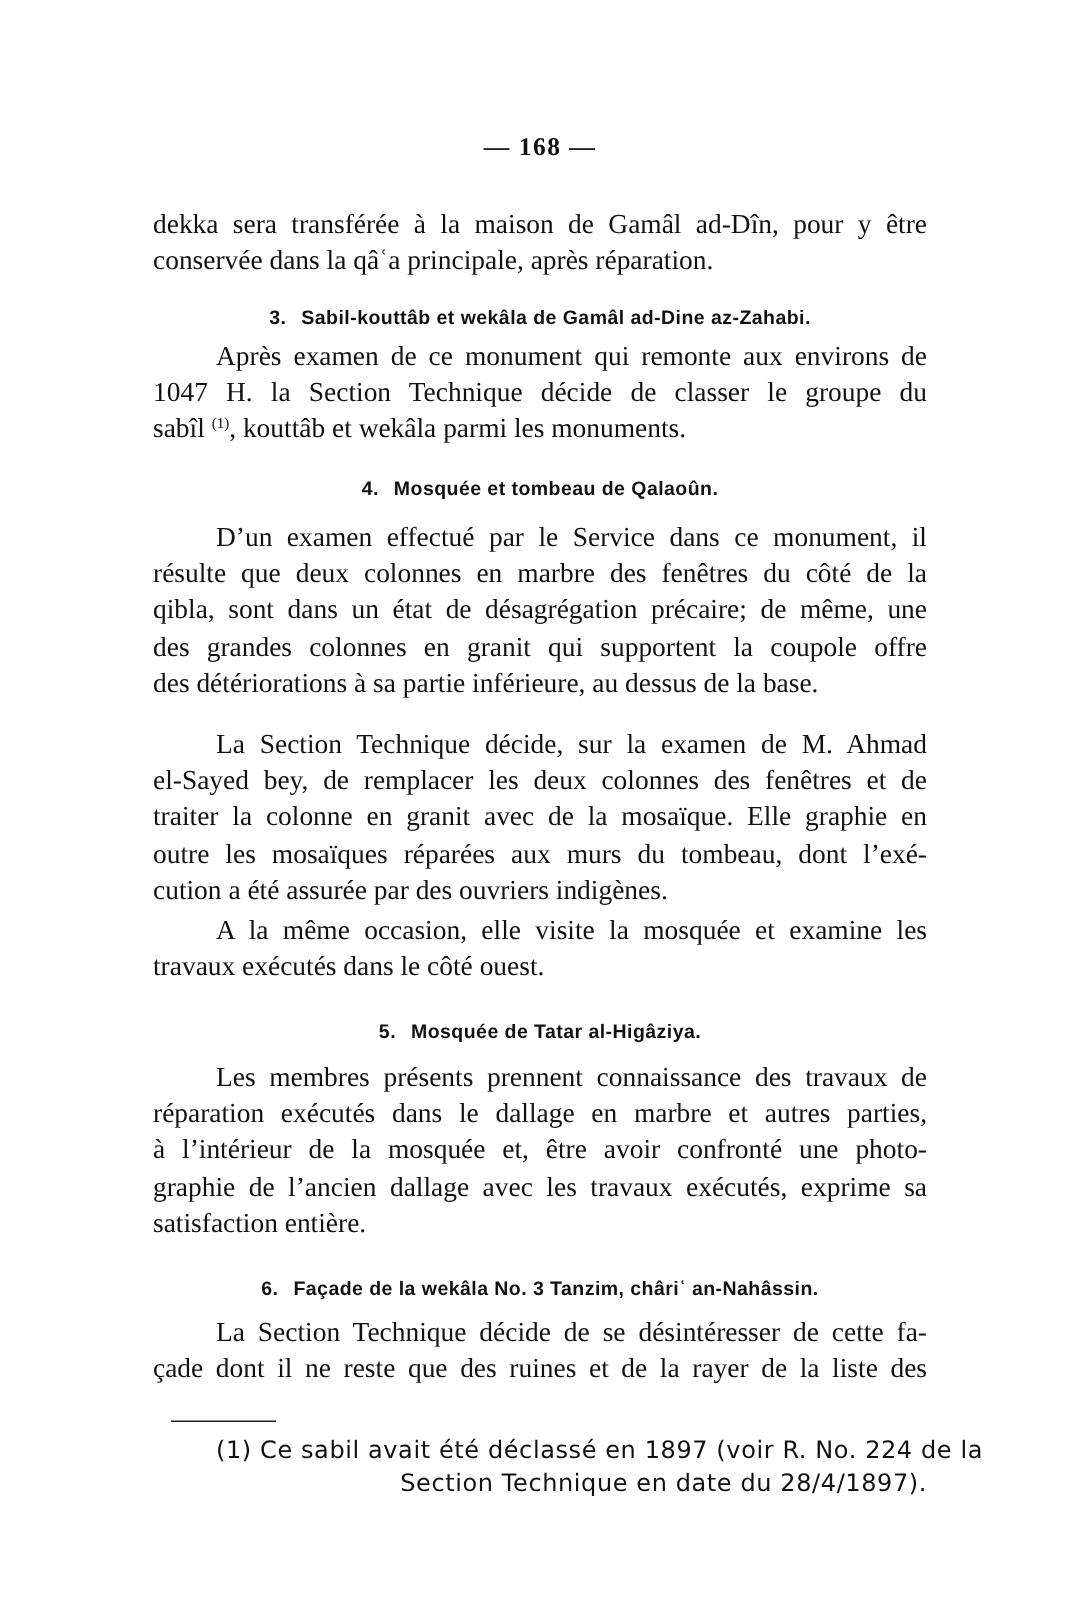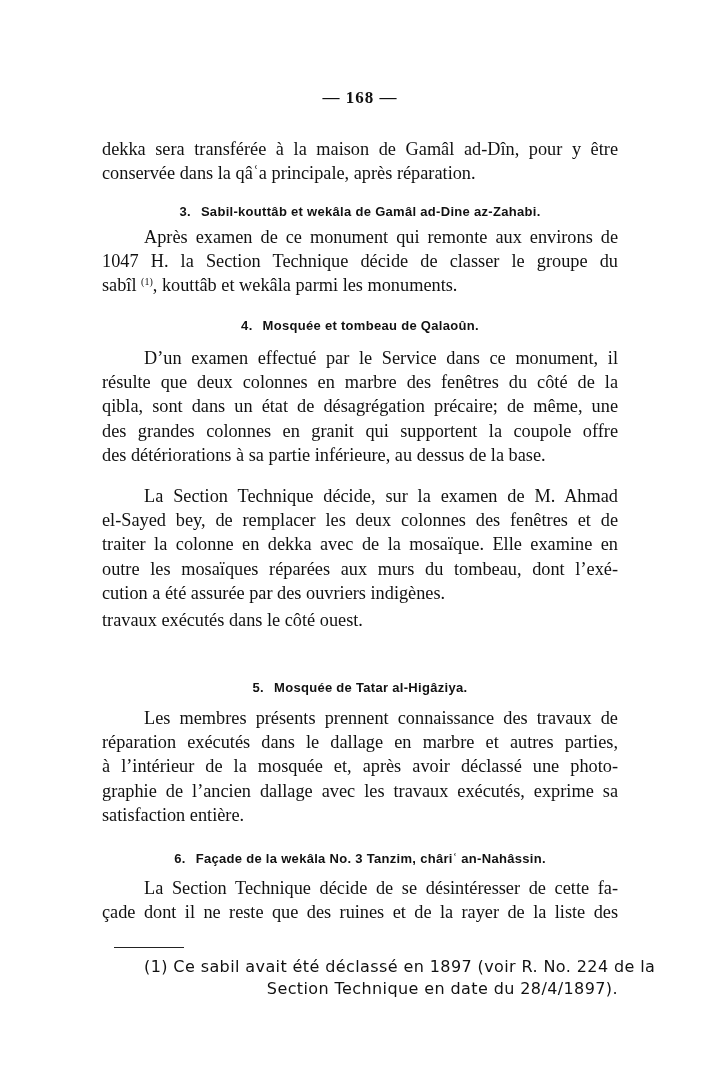--- a/index.html
+++ b/index.html
@@ -137,39 +137,40 @@
       <span class="line">résulte que deux colonnes en marbre des fenêtres du côté de la</span>
       <span class="line">qibla, sont dans un état de désagrégation précaire; de même, une</span>
       <span class="line">des grandes colonnes en granit qui supportent la coupole offre</span>
       <span class="line last">des détériorations à sa partie inférieure, au dessus de la base.</span>
     </p>
   </div>
   <div class="block" style="top:484px;">
     <p class="para">
       <span class="line indent">La Section Technique décide, sur la examen de M. Ahmad</span>
       <span class="line">el-Sayed bey, de remplacer les deux colonnes des fenêtres et de</span>
-      <span class="line">traiter la colonne en dekka avec de la mosaïque. Elle examine en</span>
+      <span class="line">traiter la colonne en granit avec de la mosaïque. Elle graphie en</span>
       <span class="line">outre les mosaïques réparées aux murs du tombeau, dont l’exé-</span>
       <span class="line last">cution a été assurée par des ouvriers indigènes.</span>
     </p>
   </div>
   <div class="block" style="top:608px;">
     <p class="para">
+      <span class="line indent">A la même occasion, elle visite la mosquée et examine les</span>
       <span class="line last">travaux exécutés dans le côté ouest.</span>
     </p>
   </div>
 
   <div class="heading" style="top:680px;">
     <span class="num">5.</span><span>Mosquée de Tatar al-Higâziya.</span>
   </div>
   <div class="block" style="top:706px;">
     <p class="para">
       <span class="line indent">Les membres présents prennent connaissance des travaux de</span>
       <span class="line">réparation exécutés dans le dallage en marbre et autres parties,</span>
-      <span class="line">à l’intérieur de la mosquée et, après avoir déclassé une photo-</span>
+      <span class="line">à l’intérieur de la mosquée et, être avoir confronté une photo-</span>
       <span class="line">graphie de l’ancien dallage avec les travaux exécutés, exprime sa</span>
       <span class="line last">satisfaction entière.</span>
     </p>
   </div>
 
   <div class="heading" style="top:851px;">
     <span class="num">6.</span><span>Façade de la wekâla No. 3 Tanzim, châriʿ an-Nahâssin.</span>
   </div>
   <div class="block" style="top:876px;">
     <p class="para">

